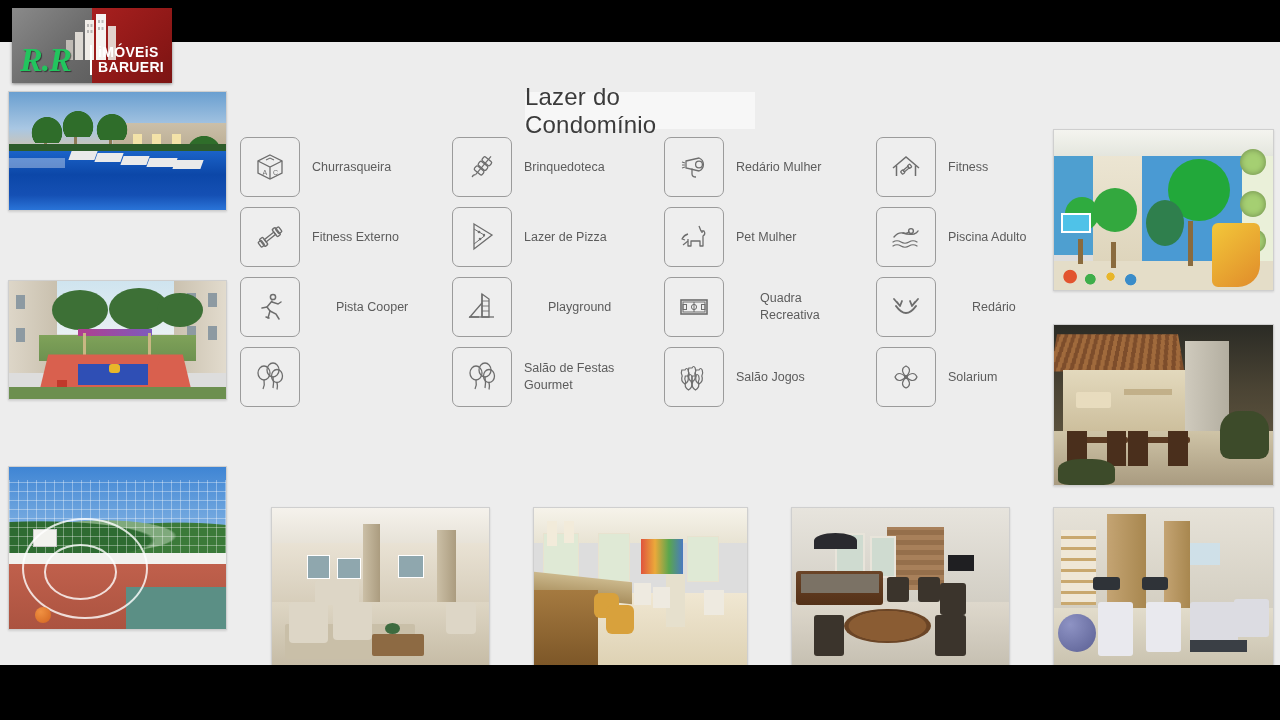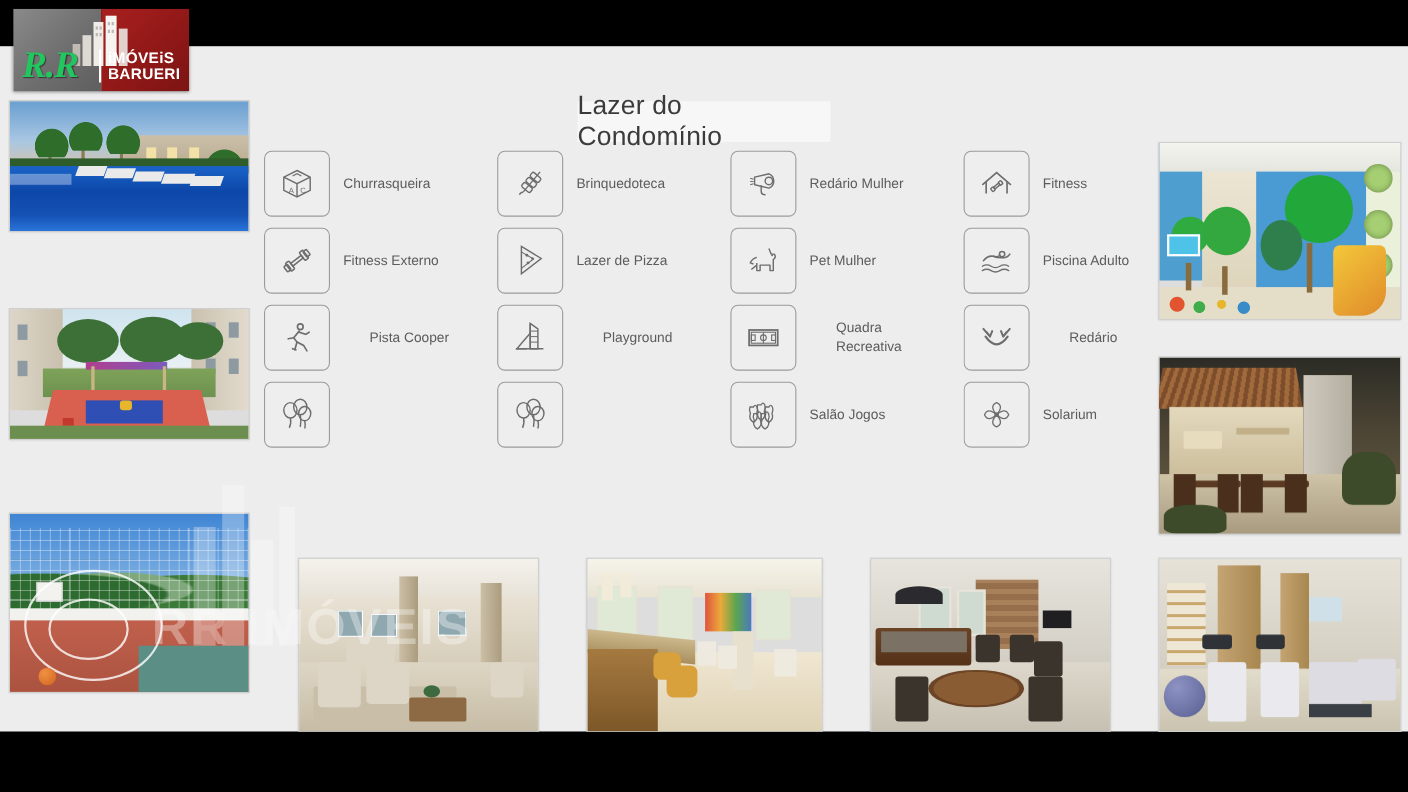--- a/index.html
+++ b/index.html
@@ -511,29 +511,20 @@
         <div class="bike" style="left:20%; bottom:6%; width:16%; height:34%;"></div>
         <div class="bikedk" style="left:18%; top:44%; width:12%; height:8%;"></div>
         <div class="bike" style="left:42%; bottom:8%; width:16%; height:32%;"></div>
         <div class="bikedk" style="left:40%; top:44%; width:12%; height:8%;"></div>
         <div class="mill" style="left:62%; bottom:12%; width:22%; height:28%;"></div>
         <div class="milldk" style="left:62%; bottom:8%; width:26%; height:8%;"></div>
         <div class="mill" style="right:2%; bottom:18%; width:16%; height:24%;"></div>
       </div>
     </div>
 
-    <div class="watermark">
-      <div class="wm-bars">
-        <i style="left:0;   width:20px; height:108px;"></i>
-        <i style="left:26px;width:20px; height:146px;"></i>
-        <i style="left:52px;width:20px; height:96px;"></i>
-        <i style="left:78px;width:14px; height:126px;"></i>
-      </div>
-      <div class="wm-text">RR IMÓVEIS</div>
-    </div>
 
     <div class="amenities">
 
       <div class="am-col c0">
 
         <div class="am-item r0">
           <div class="am-box">
             <svg width="34" height="34" viewBox="0 0 34 34" fill="none" stroke="#6d6d6d" stroke-width="1.3">
               <path d="M17 5 L29 11 L29 23 L17 29 L5 23 L5 11 Z"></path>
               <path d="M5 11 L17 17 L29 11 M17 17 L17 29"></path>
@@ -631,20 +622,21 @@
 
         <div class="am-item r3">
           <div class="am-box">
             <svg width="34" height="34" viewBox="0 0 34 34" fill="none" stroke="#6d6d6d" stroke-width="1.3">
               <ellipse cx="11" cy="13" rx="6" ry="7"></ellipse>
               <ellipse cx="20" cy="10" rx="6" ry="7"></ellipse>
               <ellipse cx="24" cy="16" rx="5.5" ry="6.5"></ellipse>
               <path d="M11 20 q1 5 -1 9 M20 17 q1 6 0 11 M24 22.5 q1 4 0 7"></path>
             </svg>
           </div>
+          <div class="am-label">Salão de Festas Gourmet</div>
         </div>
       </div>
 
       <div class="am-col c2">
 
         <div class="am-item r0">
           <div class="am-box">
             <svg width="34" height="34" viewBox="0 0 34 34" fill="none" stroke="#6d6d6d" stroke-width="1.3">
               <path d="M9 11 L22 8 a7 7 0 0 1 0 13 L9 18 Z"></path>
               <circle cx="22" cy="14.5" r="3.4"></circle>

